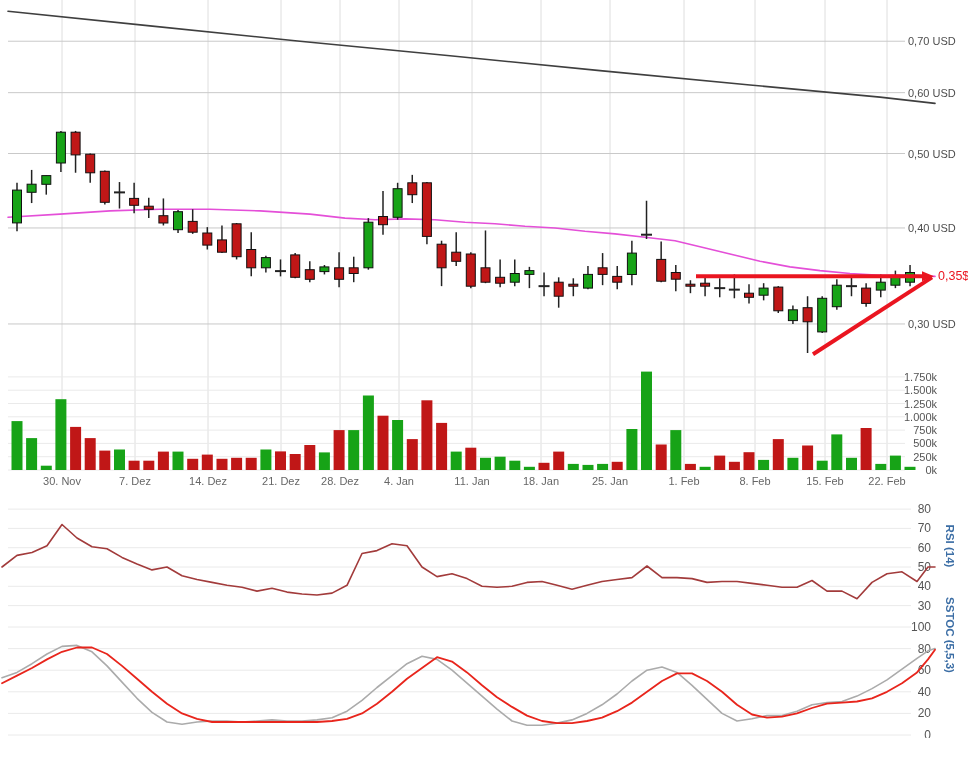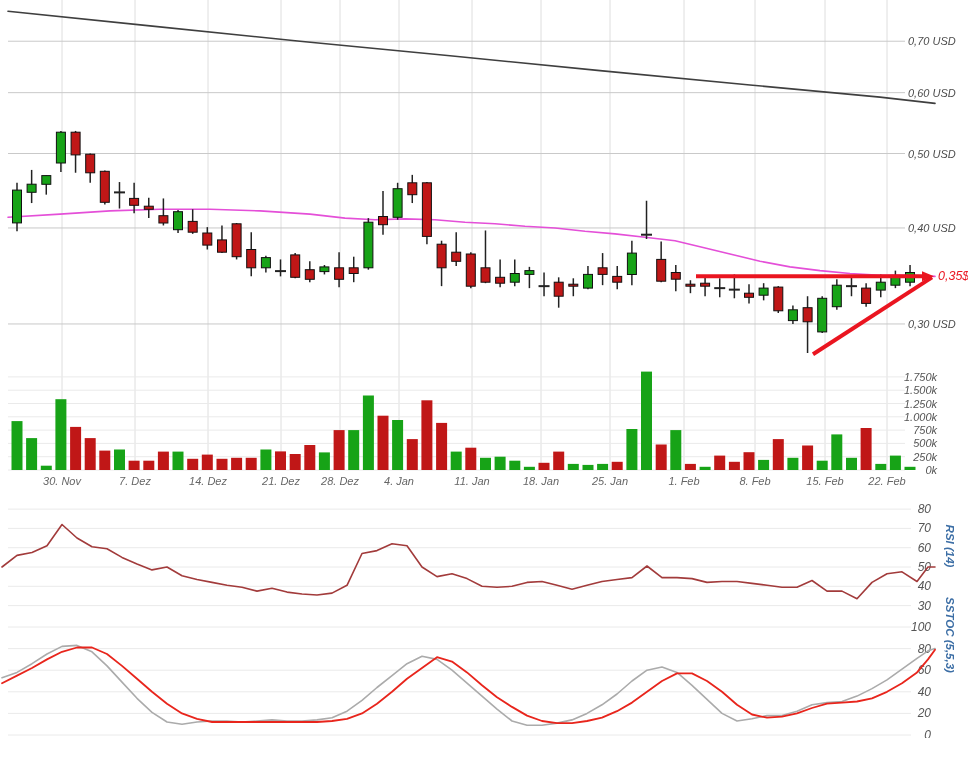--- a/index.html
+++ b/index.html
@@ -1,17 +1,17 @@
 <!DOCTYPE html>
 <html><head>
 <meta charset="utf-8">
 <style>
   html,body{margin:0;padding:0;background:#fff;}
   .chart-wrap{position:relative;width:968px;height:738px;background:#fff;overflow:hidden;
-    font-family:"Liberation Sans", sans-serif;font-style:italic;}
+    font-family:"Liberation Sans", sans-serif;}
   svg text{font-family:"Liberation Sans", sans-serif;}
 </style>
 </head>
 <body>
 
 <div class="chart-wrap">
   <svg id="chart-svg" width="968" height="765" viewBox="0 0 968 765">
       <g>
         <line x1="62" y1="0" x2="62" y2="470" stroke="#dedede" stroke-width="1"></line>
         <line x1="135" y1="0" x2="135" y2="470" stroke="#dedede" stroke-width="1"></line>

